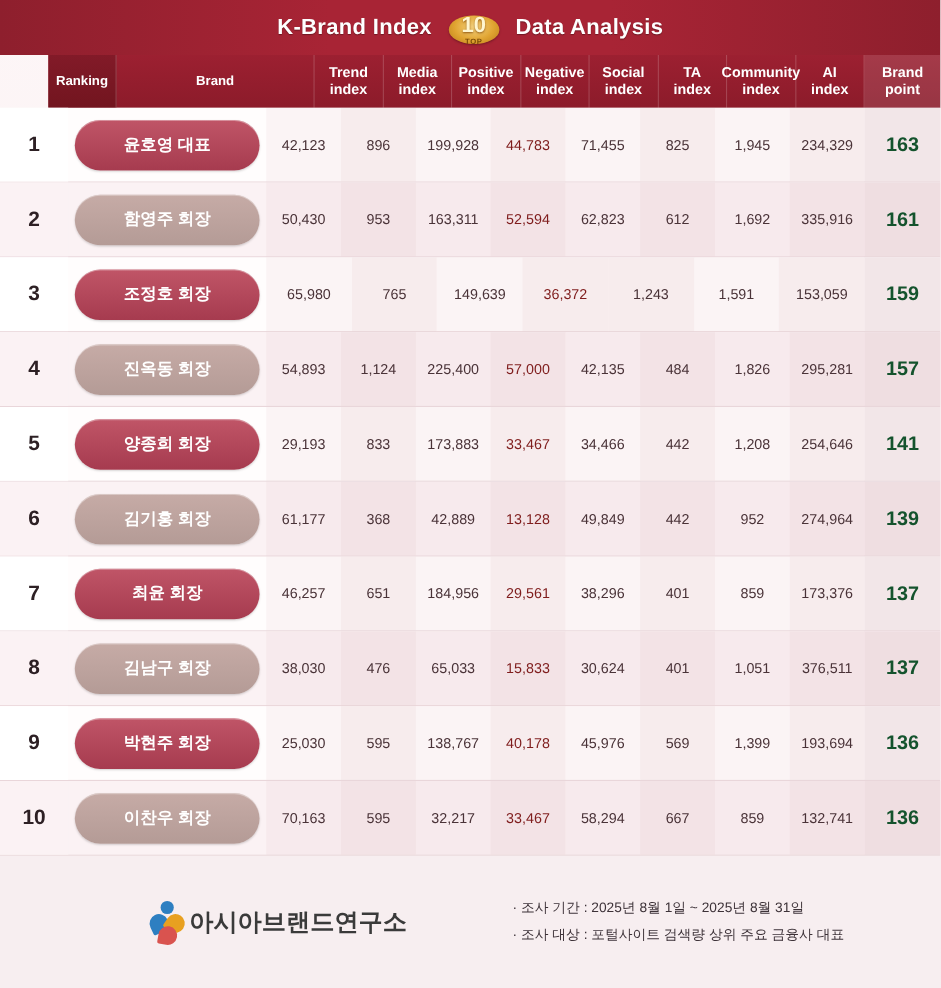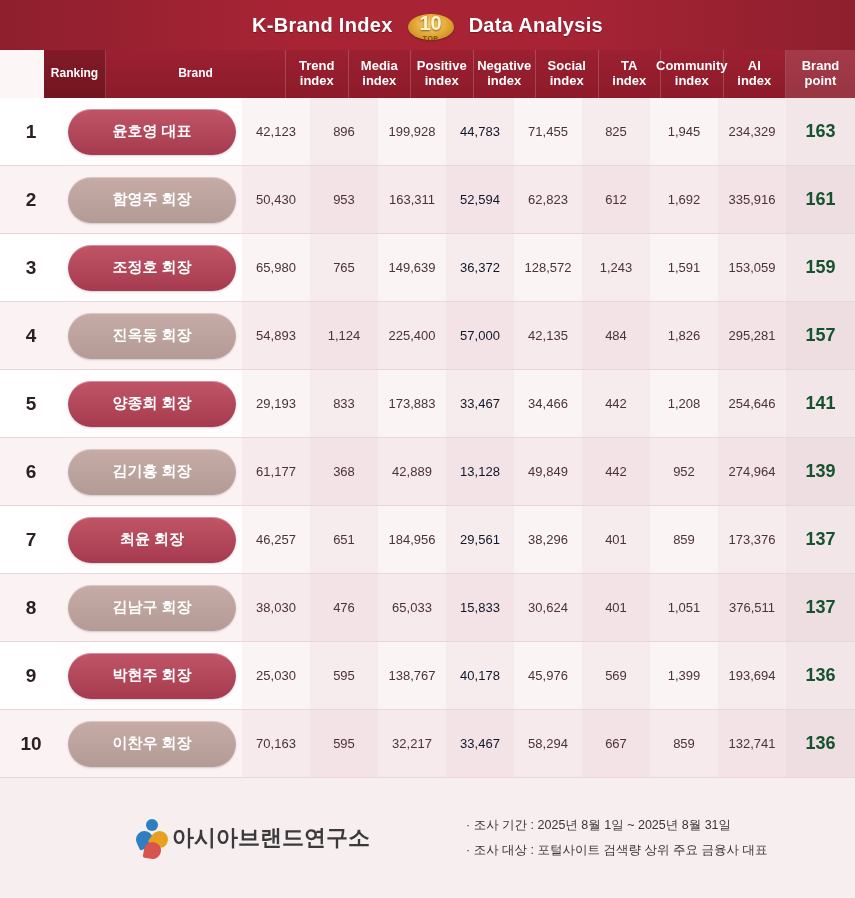--- a/index.html
+++ b/index.html
@@ -117,21 +117,21 @@
     border-radius: 23px;
     display: flex; align-items: center; justify-content: center;
     color: #ffffff;
     font-size: 15px; font-weight: bold;
     box-shadow: inset 0 1px 0 rgba(255,255,255,.35), 0 1px 2px rgba(0,0,0,.18);
   }
   .pill.dark  { background: linear-gradient(180deg,#c05567 0%, #a63b4f 100%); }
   .pill.light { background: linear-gradient(180deg,#c6aba6 0%, #b49b96 100%); }
 
   .val { font-variant-numeric: tabular-nums; }
-  .c-neg .val { color: #0f172a; }
+  .c-neg .val { color: #7f1d1d; }
   .c-total .val { font-size: 18px; font-weight: bold; color: #14532d; }
 
   
   .c-idx { position: relative; }
   .band-a { background: rgba(214,170,176,.10); }
   .band-b { background: rgba(214,170,176,.20); }
   .c-total { background: rgba(198,150,158,.22); }
 
   
   .footer {
@@ -298,23 +298,20 @@
         </div>
         <div class="cell c-idx band-b">
           <span class="val">765</span>
         </div>
         <div class="cell c-idx band-a">
           <span class="val">149,639</span>
         </div>
         <div class="cell c-idx band-b c-neg">
           <span class="val">36,372</span>
         </div>
-        <div class="cell c-idx band-a">
-          <span class="val">128,572</span>
-        </div>
         <div class="cell c-idx band-b">
           <span class="val">1,243</span>
         </div>
         <div class="cell c-idx band-a">
           <span class="val">1,591</span>
         </div>
         <div class="cell c-idx band-b">
           <span class="val">153,059</span>
         </div>
         <div class="cell c-total">

